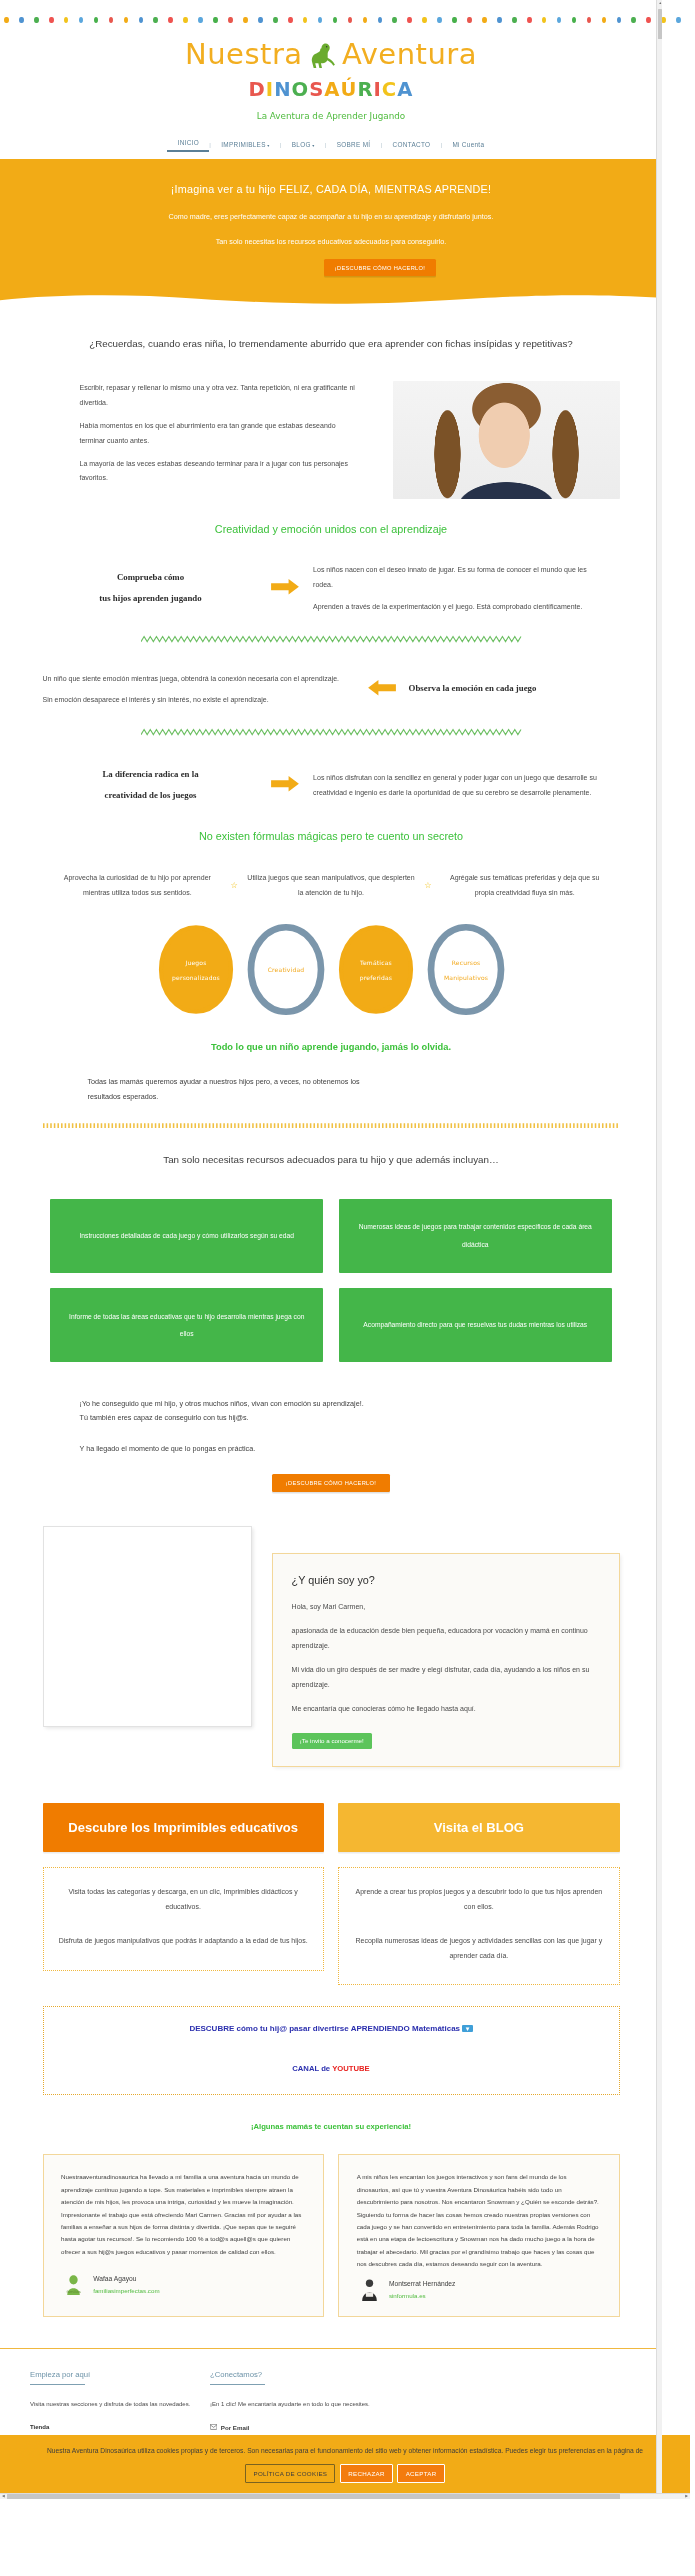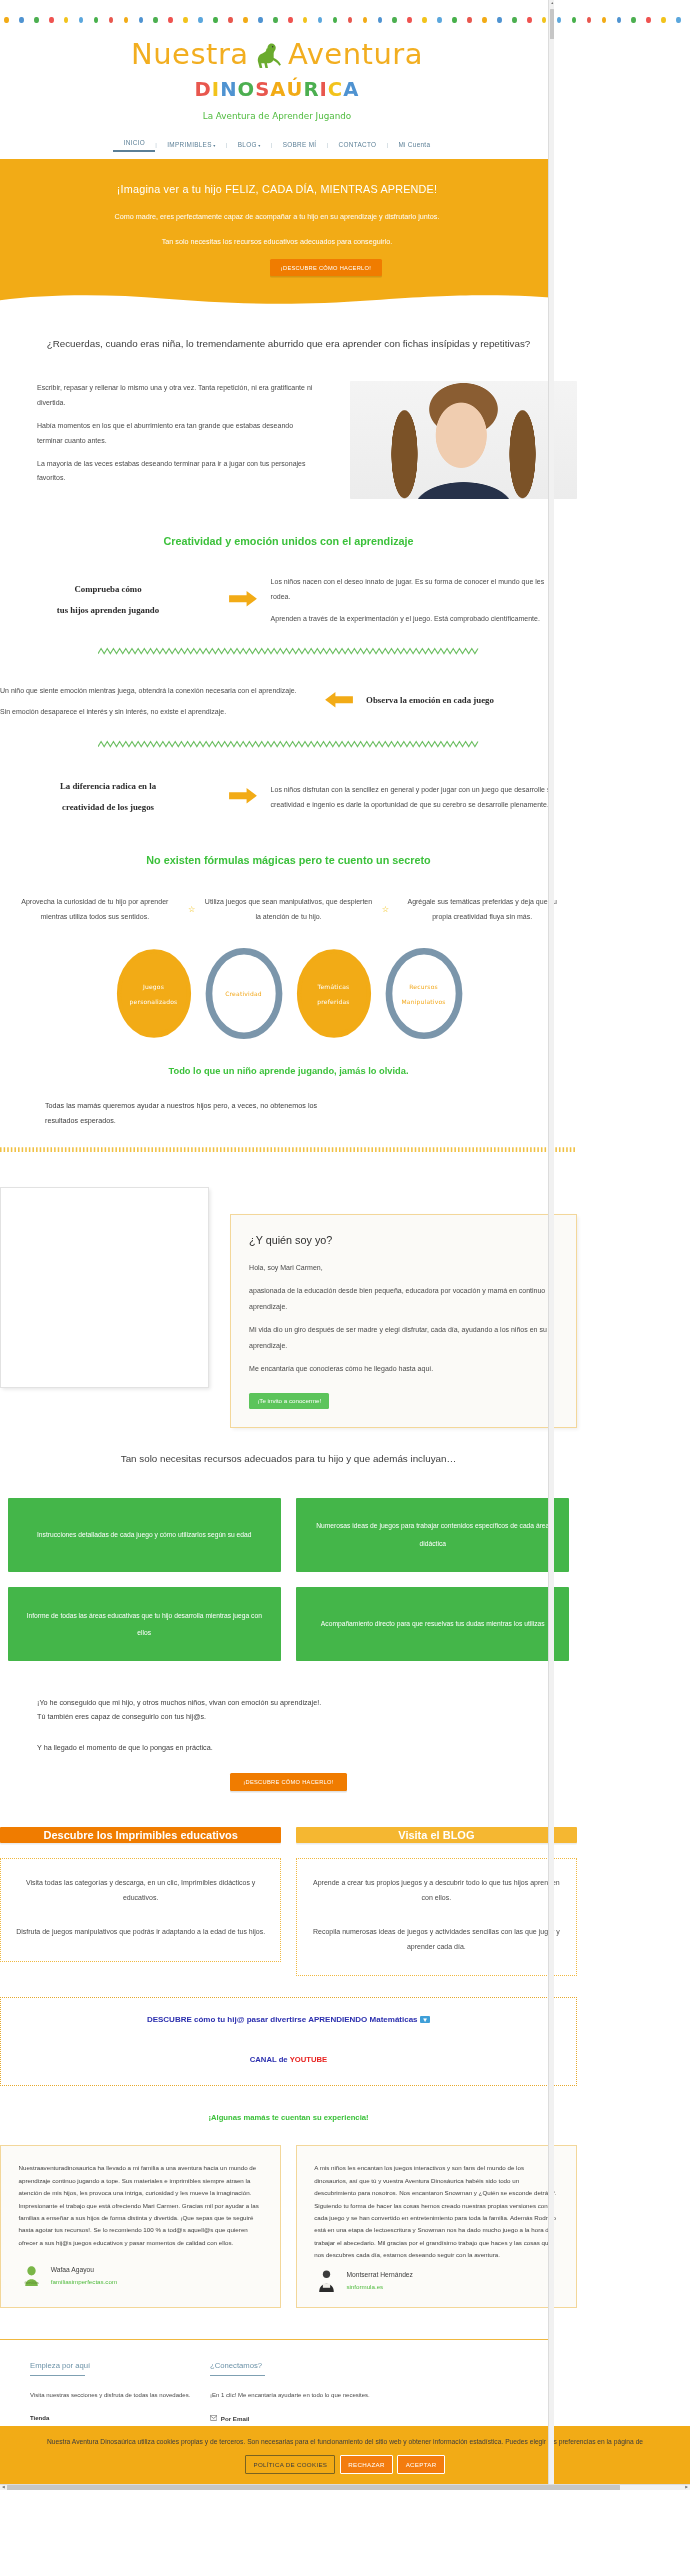--- a/index.html
+++ b/index.html
@@ -5,21 +5,21 @@
   * { box-sizing: border-box; margin: 0; padding: 0; }
   html, body { background: #fff; }
   body {
     width: 696px;
     font-family: "Liberation Sans", sans-serif;
     color: #3c3c3c;
     position: relative;
     overflow-x: hidden;
   }
   .page {
-    width: 554px;
+    width: 662px;
     position: relative;
     background: #fff;
   }
 
   
   .vscroll {
     position: absolute; top: 0; right: 0; width: 5.7px; height: 3021px;
     background: #f1f1f1; border-left: 0.5px solid #dcdcdc;
   }
   .vscroll .thumb { position: absolute; top: 9.3px; left: 0.5px; width: 4.6px; height: 30px; background: #c6c6c6; border-radius: 0.5px;}
@@ -118,22 +118,22 @@
       radial-gradient(ellipse 36px 46px at 49% 46%, #f0cdb0 0 70%, rgba(240,205,176,0) 72%),
       radial-gradient(ellipse 47px 36px at 50% 24%, #8a5d32 0 72%, rgba(138,93,50,0) 74%),
       radial-gradient(ellipse 18.5px 62px at 24% 62%, #7b5227 0 70%, rgba(123,82,39,0) 72%),
       radial-gradient(ellipse 18.5px 62px at 76% 62%, #7b5227 0 70%, rgba(123,82,39,0) 72%),
       radial-gradient(ellipse 67px 36px at 50% 108%, #27324a 0 72%, rgba(39,50,74,0) 74%),
       linear-gradient(#f4f4f4, #ececec);
     background-repeat: no-repeat;
   }
 
   .sec-title {
-    text-align: center; color: #3cc13b; font-size: 10.8px; font-weight: 700;
-    margin-top: 36px;
+    text-align: center; color: #3cc13b; font-size: 10.8px; font-weight: 400;
+    margin-top: 24px;
   }
   .sec-title.dark { color: #3d3d3d; font-weight: 400; font-size: 9.8px; }
 
   .arrow-row { display: flex; align-items: center; gap: 11.3px; margin-top: 27px; }
   .arrow-row .lead {
     font-size: 8.8px; font-weight: 700; color: #2b2b2b; line-height: 2.4;
     width: 216px; text-align: center; font-family: Liberation Serif, serif;
   }
   .arrow-row .body { font-size: 7px; line-height: 2.15; color: #4a4a4a; width: 289px; }
   .arrow-row .body p + p { margin-top: 6.2px; }
@@ -191,22 +191,22 @@
   .about-card p { font-size: 7px; line-height: 2.2; color: #4a4a4a; margin-bottom: 8.2px; }
   .btn-green {
     display: inline-block; background: #5cc45b; color: #fff; border: none;
     border-radius: 1.5px; font-size: 6.2px; padding: 4.6px 8.2px; margin-top: 8.2px; cursor: pointer;
     font-family: "Liberation Sans", sans-serif;
   }
 
   .cta-row { display: flex; gap: 14.4px; margin-top: 36px; }
   .cta-col { flex: 1; }
   .cta-head {
-    color: #fff; text-align: center; font-size: 11px; font-weight: 700;
-    padding: 2px 0; border-radius: 1px; box-shadow: 0 1.5px 0 rgba(0,0,0,.08);
+    color: #fff; text-align: center; font-size: 13px; font-weight: 700;
+    padding: 17px 0; border-radius: 1px; box-shadow: 0 1.5px 0 rgba(0,0,0,.08);
   }
   .cta-head.orange { background: #f07c00; }
   .cta-head.yellow { background: #f5b731; }
   .cta-body {
     border: 1px dotted #f0b840; margin-top: 14.4px; padding: 17.5px 13.4px 20.6px;
     text-align: center; font-size: 7px; line-height: 2.1; color: #4a4a4a;
   }
   .cta-body p + p { margin-top: 19.6px; }
 
   .yt-box {
@@ -472,50 +472,50 @@
     <div class="plain-left" style="margin-top:21.6px;padding-left:45px;width:340px;">
       <p>Todas las mamás queremos ayudar a nuestros hijos pero, a veces, no obtenemos los resultados esperados.</p>
     </div>
   </div>
 
   <svg class="dotted-rule" viewBox="0 0 1120 10" preserveAspectRatio="none">
     <line x1="0" y1="5" x2="1120" y2="5" stroke="#f0c042" stroke-width="9" stroke-dasharray="3 4"></line>
   </svg>
 
   <div class="wrap">
+    <h2 class="sec-title dark" style="margin-top:25px;">Tan solo necesitas recursos adecuados para tu hijo y que además incluyan…</h2>
+    <div class="green-grid">
+      <div class="green-box a">Instrucciones detalladas de cada juego y cómo utilizarlos según su edad</div>
+      <div class="green-box b">Numerosas ideas de juegos para trabajar contenidos específicos de cada área didáctica</div>
+      <div class="green-box a">Informe de todas las áreas educativas que tu hijo desarrolla mientras juega con ellos</div>
+      <div class="green-box b">Acompañamiento directo para que resuelvas tus dudas mientras los utilizas</div>
+    </div>
+
+    <div class="closing" style="margin-top:35px;padding-left:37px;">
+      <p>¡Yo he conseguido que mi hijo, y otros muchos niños, vivan con emoción su aprendizaje!.</p>
+      <p>Tú también eres capaz de conseguirlo con tus hij@s.</p>
+      <p class="gap">Y ha llegado el momento de que lo pongas en práctica.</p>
+    </div>
+
+    <div style="text-align:center;margin-top:18.5px;">
+      <button class="btn-orange" style="margin-top:0;padding:6.2px 13.4px;">¡DESCUBRE CÓMO HACERLO!</button>
+    </div>
+  </div>
+
+  <div class="wrap">
     <div class="about-row">
       <div class="about-photo"></div>
       <div class="about-card">
         <h3>¿Y quién soy yo?</h3>
         <p>Hola, soy Mari Carmen,</p>
         <p>apasionada de la educación desde bien pequeña, educadora por vocación y mamá en continuo aprendizaje.</p>
         <p>Mi vida dio un giro después de ser madre y elegí disfrutar, cada día, ayudando a los niños en su aprendizaje.</p>
         <p>Me encantaría que conocieras cómo he llegado hasta aquí.</p>
         <button class="btn-green">¡Te invito a conocerme!</button>
       </div>
-    </div>
-  </div>
-
-  <div class="wrap">
-    <h2 class="sec-title dark" style="margin-top:25px;">Tan solo necesitas recursos adecuados para tu hijo y que además incluyan…</h2>
-    <div class="green-grid">
-      <div class="green-box a">Instrucciones detalladas de cada juego y cómo utilizarlos según su edad</div>
-      <div class="green-box b">Numerosas ideas de juegos para trabajar contenidos específicos de cada área didáctica</div>
-      <div class="green-box a">Informe de todas las áreas educativas que tu hijo desarrolla mientras juega con ellos</div>
-      <div class="green-box b">Acompañamiento directo para que resuelvas tus dudas mientras los utilizas</div>
-    </div>
-
-    <div class="closing" style="margin-top:35px;padding-left:37px;">
-      <p>¡Yo he conseguido que mi hijo, y otros muchos niños, vivan con emoción su aprendizaje!.</p>
-      <p>Tú también eres capaz de conseguirlo con tus hij@s.</p>
-      <p class="gap">Y ha llegado el momento de que lo pongas en práctica.</p>
-    </div>
-
-    <div style="text-align:center;margin-top:18.5px;">
-      <button class="btn-orange" style="margin-top:0;padding:6.2px 13.4px;">¡DESCUBRE CÓMO HACERLO!</button>
     </div>
   </div>
 
   <div class="wrap">
     <div class="cta-row">
       <div class="cta-col">
         <div class="cta-head orange">Descubre los Imprimibles educativos</div>
         <div class="cta-body">
           <p>Visita todas las categorías y descarga, en un clic, Imprimibles didácticos y educativos.</p>
           <p>Disfruta de juegos manipulativos que podrás ir adaptando a la edad de tus hijos.</p>

